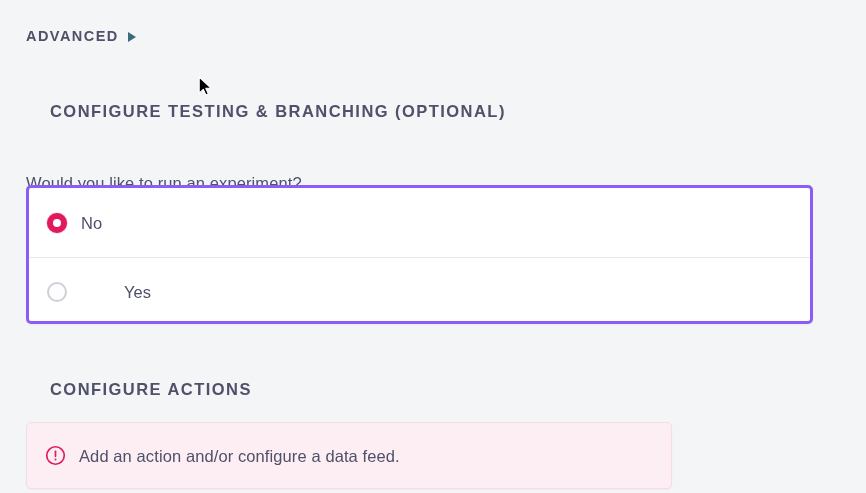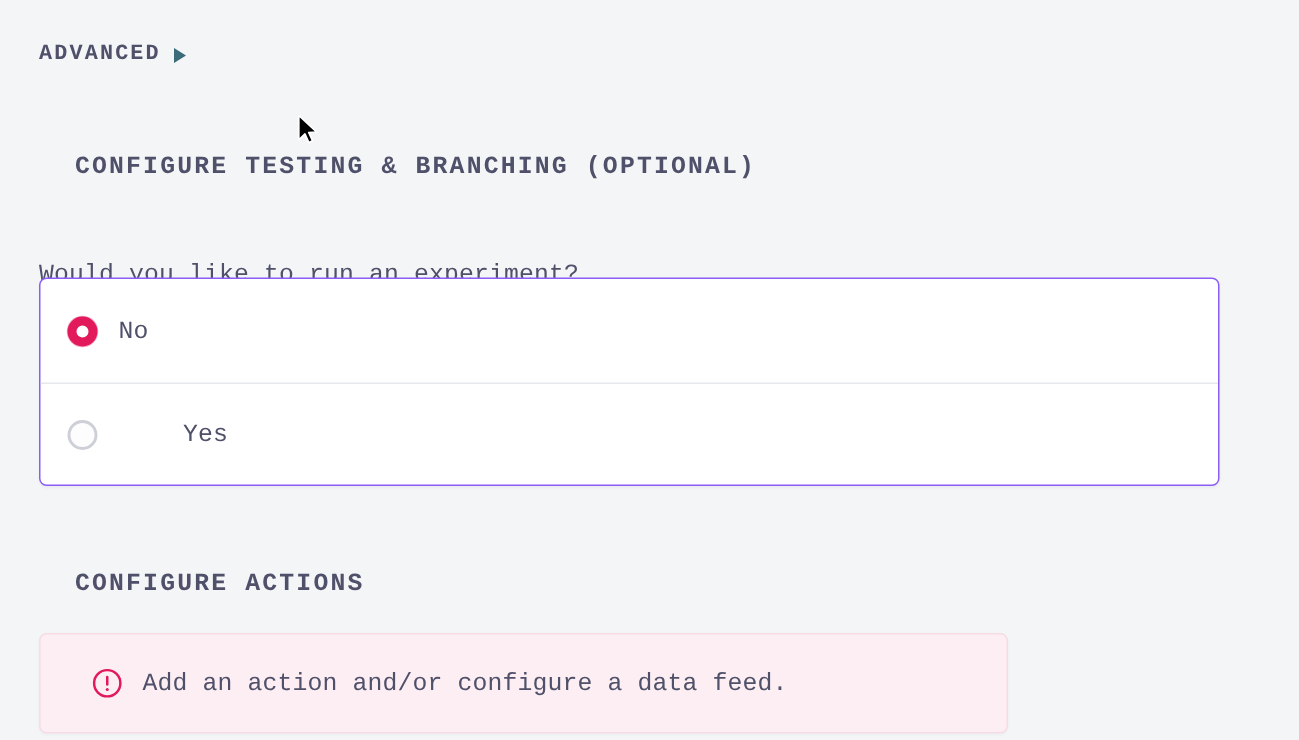--- a/index.html
+++ b/index.html
@@ -16,21 +16,20 @@
     -webkit-font-smoothing: antialiased;
   }
 
   .page {
     position: absolute;
     left: 0;
     top: 0;
     width: 734px;
     height: 493px;
     background: #f4f5f7;
-    font-family: Liberation Mono, monospace;
   }
 
   
   .advanced-row {
     position: absolute;
     left: 26px;
     top: 26px;
     display: flex;
     align-items: center;
     gap: 9px;
@@ -82,21 +81,21 @@
   }
 
   
   .radio-card {
     position: absolute;
     left: 26px;
     top: 185px;
     width: 787px;
     height: 139px;
     background: #ffffff;
-    border: 1px solid #8b5cf6;
+    border: 3px solid #8b5cf6;
     border-radius: 5px;
     box-shadow: 0 1px 2px rgba(40, 45, 70, 0.045);
     box-sizing: border-box;
     overflow: hidden;
   }
   .radio-option {
     height: 69px;
     display: flex;
     align-items: center;
     padding-left: 18px;
@@ -138,21 +137,21 @@
     left: 26px;
     top: 422px;
     width: 646px;
     height: 67px;
     background: #fdeef3;
     border: 1px solid #f7dbe5;
     border-radius: 5px;
     box-sizing: border-box;
     display: flex;
     align-items: center;
-    padding-left: 34px;
+    padding-left: 18px;
     box-shadow: 0 1px 2px rgba(40, 45, 70, 0.04);
   }
   .alert-icon {
     width: 21px;
     height: 21px;
     flex: 0 0 auto;
     margin-right: 13px;
     display: block;
   }
   .alert-text {

